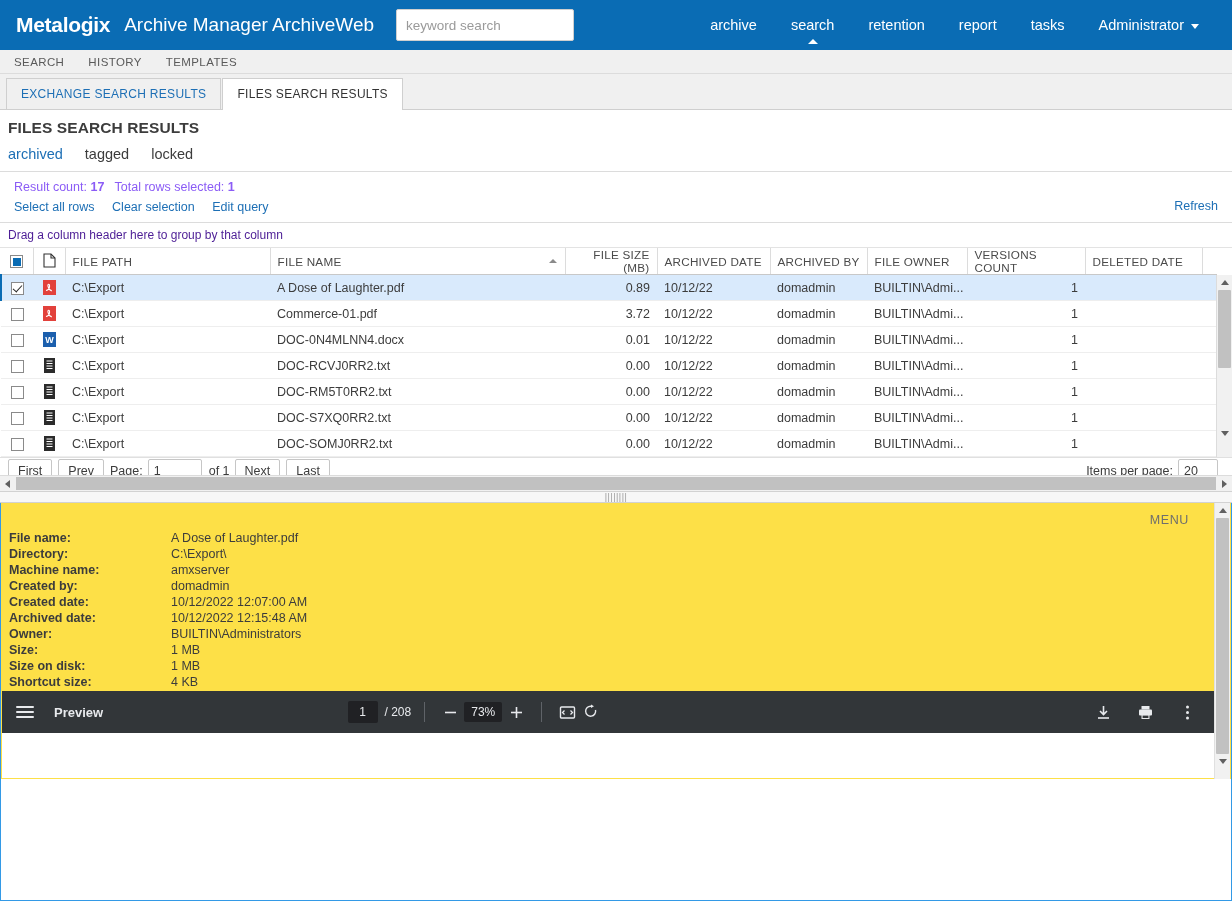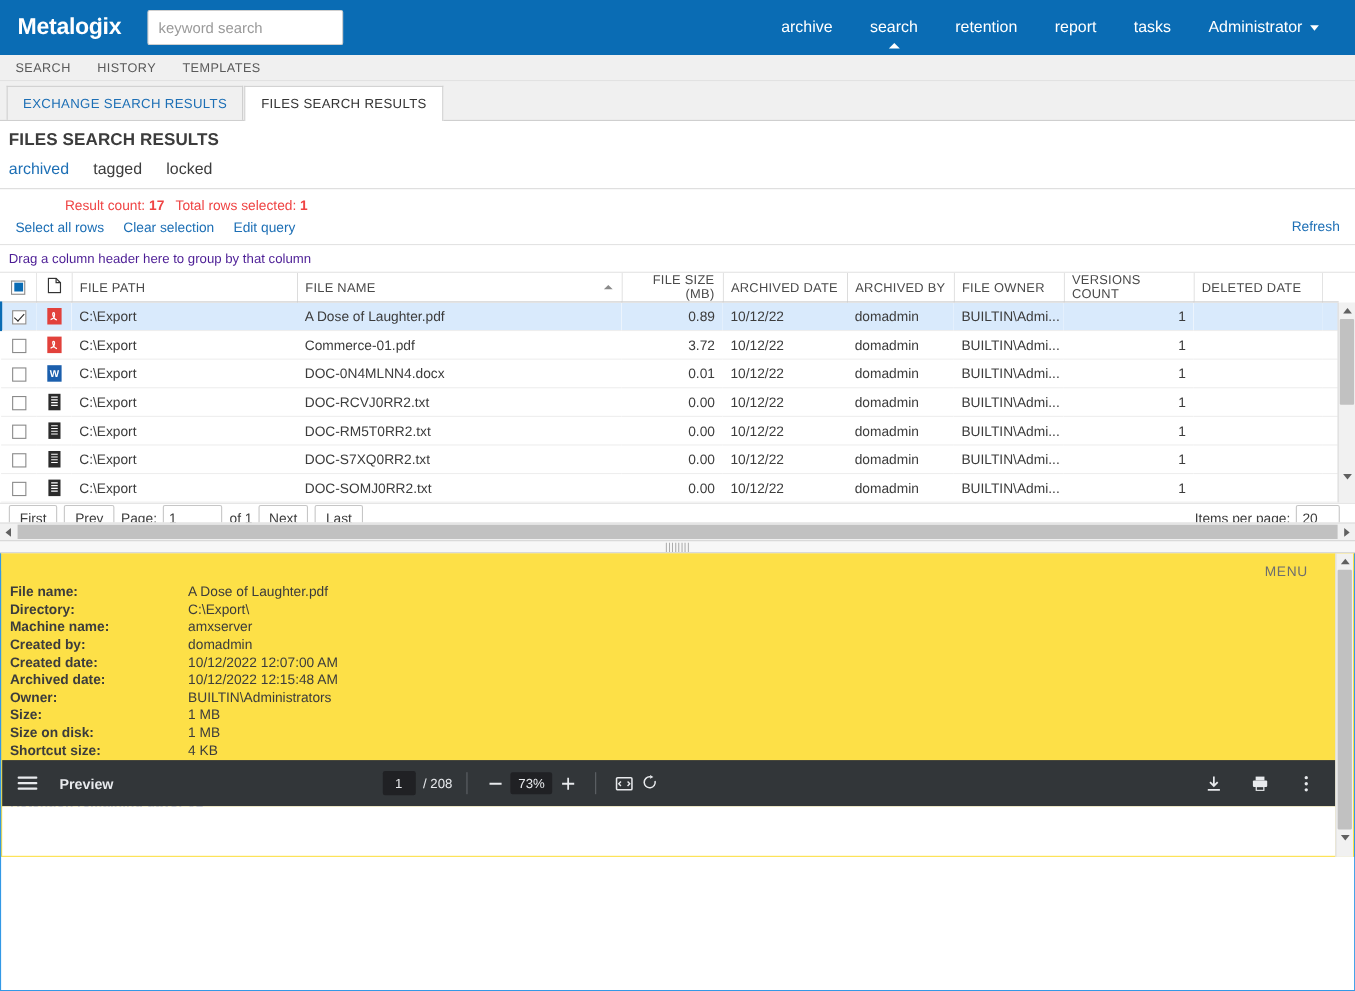--- a/index.html
+++ b/index.html
@@ -179,23 +179,22 @@
   .filter-link.plain { color: #3c3c3c; }
 
   
   .summary-box {
     border-top: 1px solid #dcdcdc;
     padding: 6px 8px 6px 8px;
     position: relative;
   }
   .summary-line {
     font-size: 12.5px;
-    color: #ef4444;
+    color: #8b5cf6;
     padding: 2px 0 4px 6px;
-    margin-left: 45px;
   }
   .summary-line b { font-weight: bold; }
   .action-links {
     padding: 2px 0 2px 6px;
     font-size: 12.5px;
   }
   .action-link {
     color: #1d6fb5;
     margin-right: 14px;
     cursor: pointer;
@@ -518,20 +517,21 @@
   }
 </style>
 </head>
 <body>
 
 <div class="topbar">
   <div class="brand-logo">
     <span>Metalogix</span>
     <span class="brand-dot"></span>
   </div>
+  <div class="brand-app">Archive Manager ArchiveWeb</div>
   <input class="kw-search" placeholder="keyword search" style="">
   <div class="topnav">
     <div class="nav-item">archive</div>
     <div class="nav-item active">search</div>
     <div class="nav-item">retention</div>
     <div class="nav-item">report</div>
     <div class="nav-item">tasks</div>
     <div class="nav-item">
       <span>Administrator</span><span class="nav-caret"></span>
     </div>

